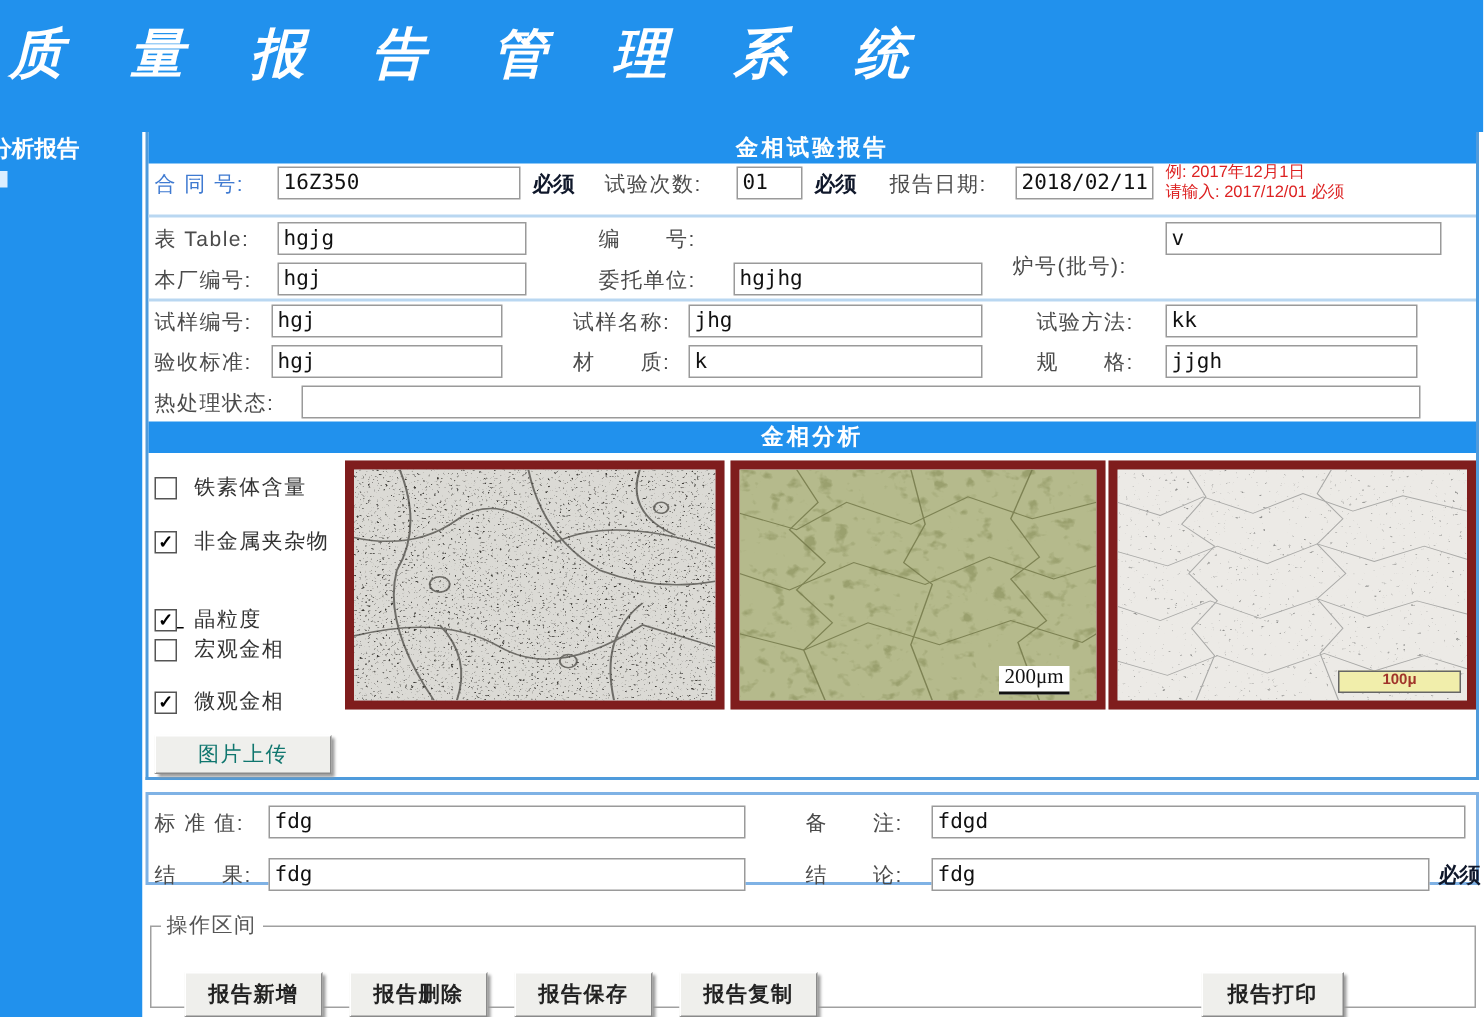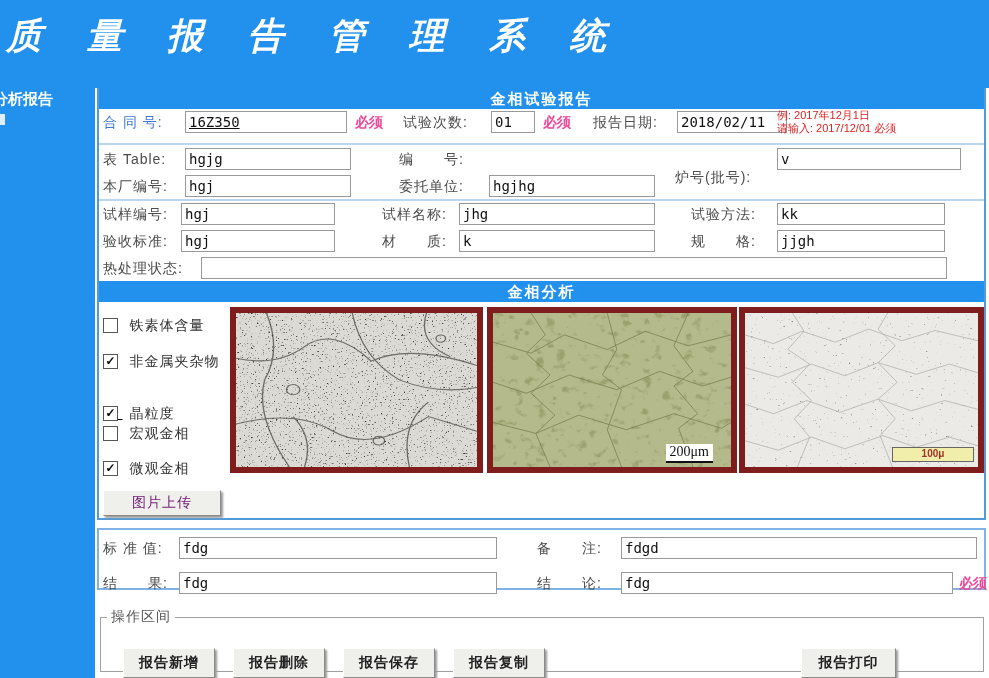--- a/index.html
+++ b/index.html
@@ -16,21 +16,21 @@
   .main{position:absolute;left:95px;top:88px;width:894px;height:590px;background:#fff;}
   .form-box{position:absolute;left:97px;top:88px;width:889px;height:432px;box-sizing:border-box;
             border:2px solid #4f9bdc;border-top:none;background:#fff;}
   .bluebar{position:absolute;left:0;right:0;height:21px;background:#2191ed;color:#fff;
            font-weight:bold;font-size:15px;text-align:center;line-height:21px;letter-spacing:2px;}
   .sep{position:absolute;left:0;right:0;height:2px;background:#b9d7f1;}
   .lbl{position:absolute;font-size:14px;color:#4b4b4b;white-space:nowrap;letter-spacing:1px;}
   .lbl.blue{color:#3f7ad1;}
   .inp{position:absolute;height:22px;border:1px solid #9a9a9a;background:#fff;color:#111;
        font-family:"DejaVu Sans Mono",monospace;font-size:14px;padding:0 3px;box-sizing:border-box;}
-  .req{position:absolute;color:#ec4899;font-weight:bold;font-size:14px;white-space:nowrap;}
+  .req{position:absolute;color:#0f172a;font-weight:bold;font-size:14px;white-space:nowrap;}
   .hint{position:absolute;font-size:11px;line-height:13px;color:#dd2222;white-space:nowrap;}
   
   .cbrow{position:absolute;left:4px;height:16px;}
   .cb{display:inline-block;width:13px;height:13px;border:1px solid #555;background:#fff;
       font-size:12px;line-height:12px;text-align:center;color:#000;vertical-align:middle;}
   .cb.on{font-weight:bold;}
   .cblbl{display:inline-block;margin-left:7px;font-size:14px;color:#333;vertical-align:middle;letter-spacing:1px;}
   
   .btn3d{position:absolute;background:#efefec;border:1px solid #8a8a8a;border-top-color:#fff;border-left-color:#fff;
          box-shadow:2px 2px 2px #9a9a9a;font-size:14px;font-weight:bold;color:#222;text-align:center;
@@ -62,27 +62,27 @@
     <div class="item">分析报告</div>
     <div class="frag"></div>
   </div>
 
   <div class="main"></div>
 
   <div class="form-box">
     <div class="bluebar" style="top:0;">金相试验报告</div>
 
     <div class="lbl blue" style="left:4px;top:26px;">合 同 号:</div>
-    <input class="inp" style="left: 86px; top: 23px; width: 162px; text-decoration: underline;" value="16Z350">
+    <input class="inp" style="left: 86px; top: 23px; width: 162px;" value="16Z350">
     <div class="req" style="left:256px;top:26px;">必须</div>
     <div class="lbl" style="left:304px;top:26px;">试验次数:</div>
     <input class="inp" style="left: 392px; top: 23px; width: 44px;" value="01">
     <div class="req" style="left:444px;top:26px;">必须</div>
     <div class="lbl" style="left:494px;top:26px;">报告日期:</div>
-    <input class="inp" style="left: 578px; top: 23px; width: 110px;" value="2018/02/11">
+    <input class="inp" style="left: 578px; top: 23px; width: 92px;" value="2018/02/11">
     <div class="hint" style="left:678px;top:21px;">
       <div>例: 2017年12月1日</div>
       <div>请输入: 2017/12/01 必须</div>
     </div>
     <div class="sep" style="top:55px;"></div>
 
     <div class="lbl" style="left:4px;top:63px;">表 Table:</div>
     <input class="inp" style="left: 86px; top: 60px; width: 166px;" value="hgjg">
     <div class="lbl" style="left:300px;top:63px;">编　　号:</div>
     <div class="lbl" style="left:576px;top:63px;margin-top:18px;">炉号(批号):</div>
@@ -127,21 +127,21 @@
     </div>
     <div class="cbrow" style="top:336px;">
       <span class="cb"></span>
       <span class="cblbl">宏观金相</span>
     </div>
     <div class="cbrow" style="top:371px;">
       <span class="cb on">✓</span>
       <span class="cblbl">微观金相</span>
     </div>
 
-    <button class="btn3d" style="left:4px;top:402px;width:118px;height:26px;font-weight:normal;color:#701a75;">图片上传</button>
+    <button class="btn3d" style="left:4px;top:402px;width:118px;height:26px;font-weight:normal;color:#0f766e;">图片上传</button>
 
     <div class="micro" style="left:131px;width:253px;">
       <svg viewBox="0 0 253 211" preserveAspectRatio="none" aria-hidden="true">
         <defs>
           <filter id="sp1" x="-5%" y="-5%" width="110%" height="110%">
             <feTurbulence type="fractalNoise" baseFrequency="0.5" numOctaves="2" seed="7"></feTurbulence>
             <feColorMatrix type="matrix" values="0 0 0 0 0  0 0 0 0 0  0 0 0 0 0  2.6 2.6 2.6 0 -4.4" result="m"></feColorMatrix>
             <feFlood flood-color="#3c3a36" result="c"></feFlood>
             <feComposite in="c" in2="m" operator="in"></feComposite>
           </filter>

